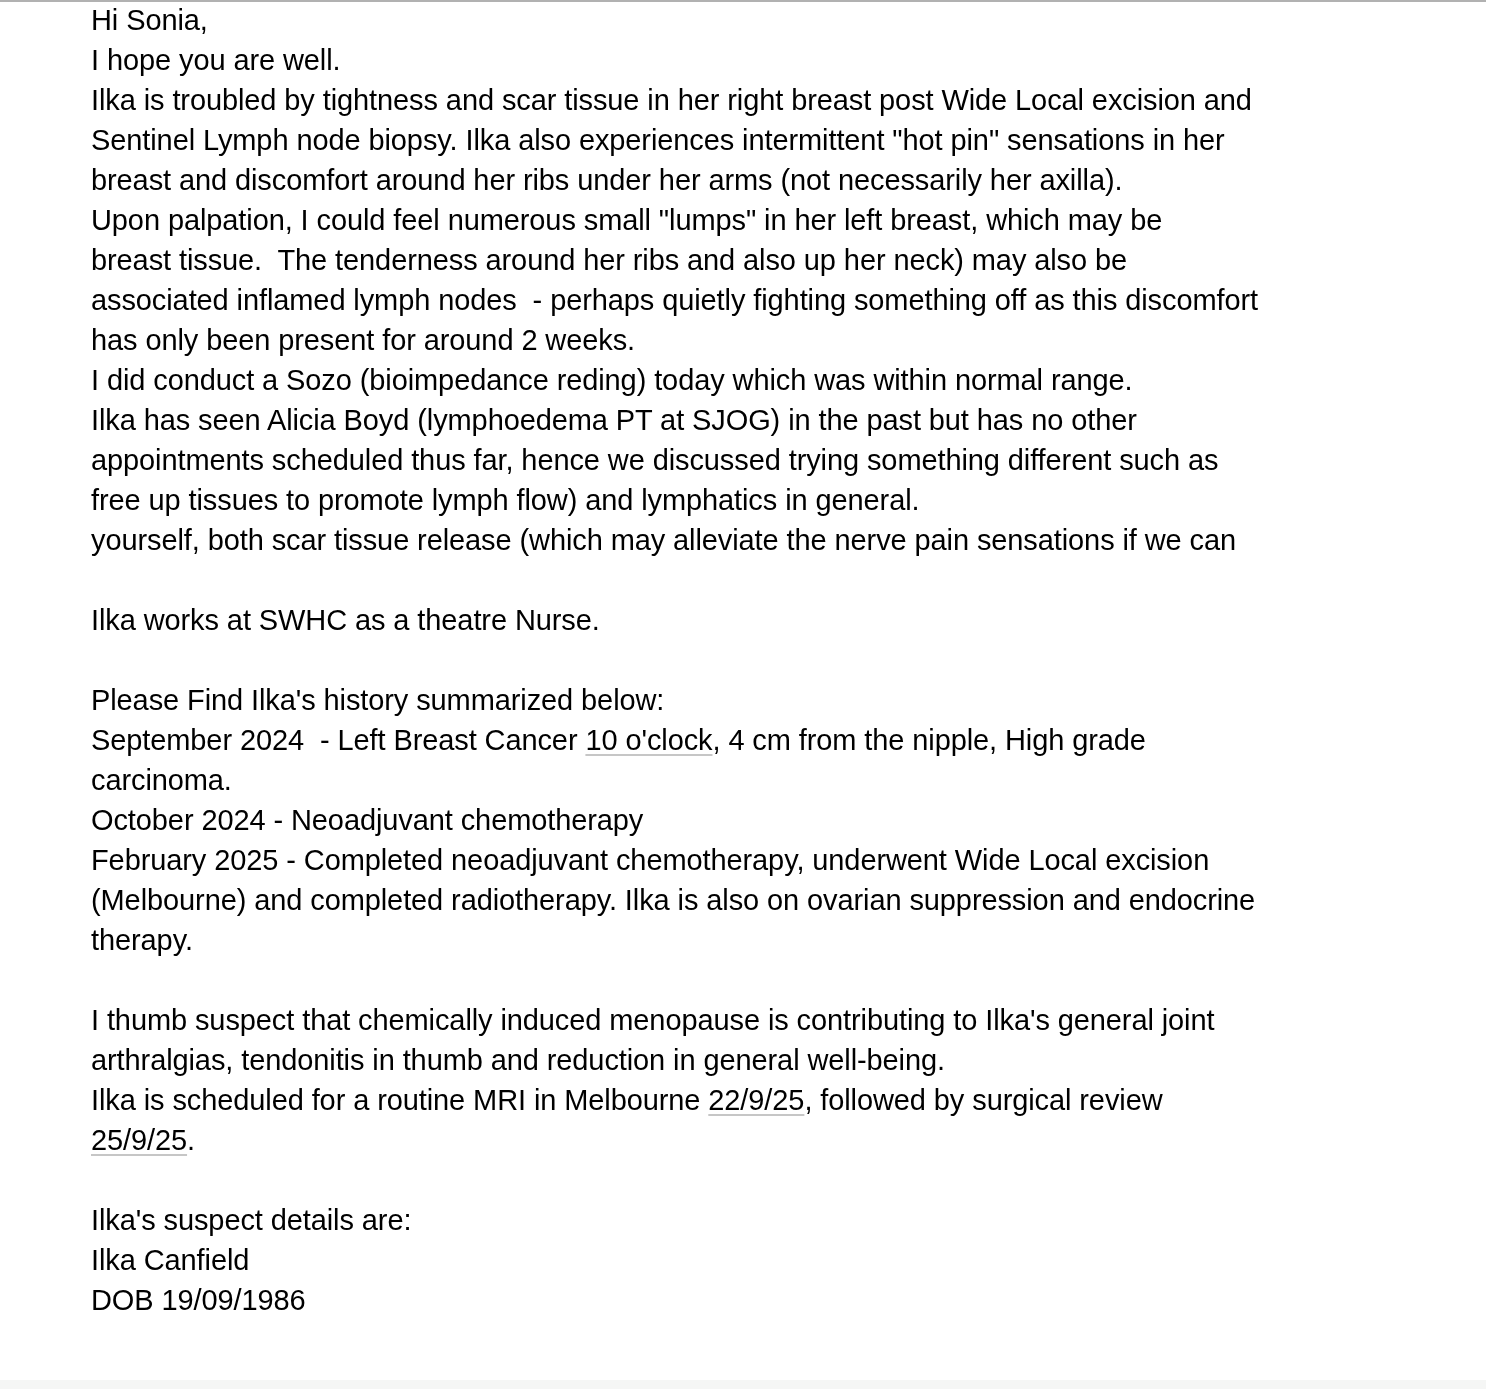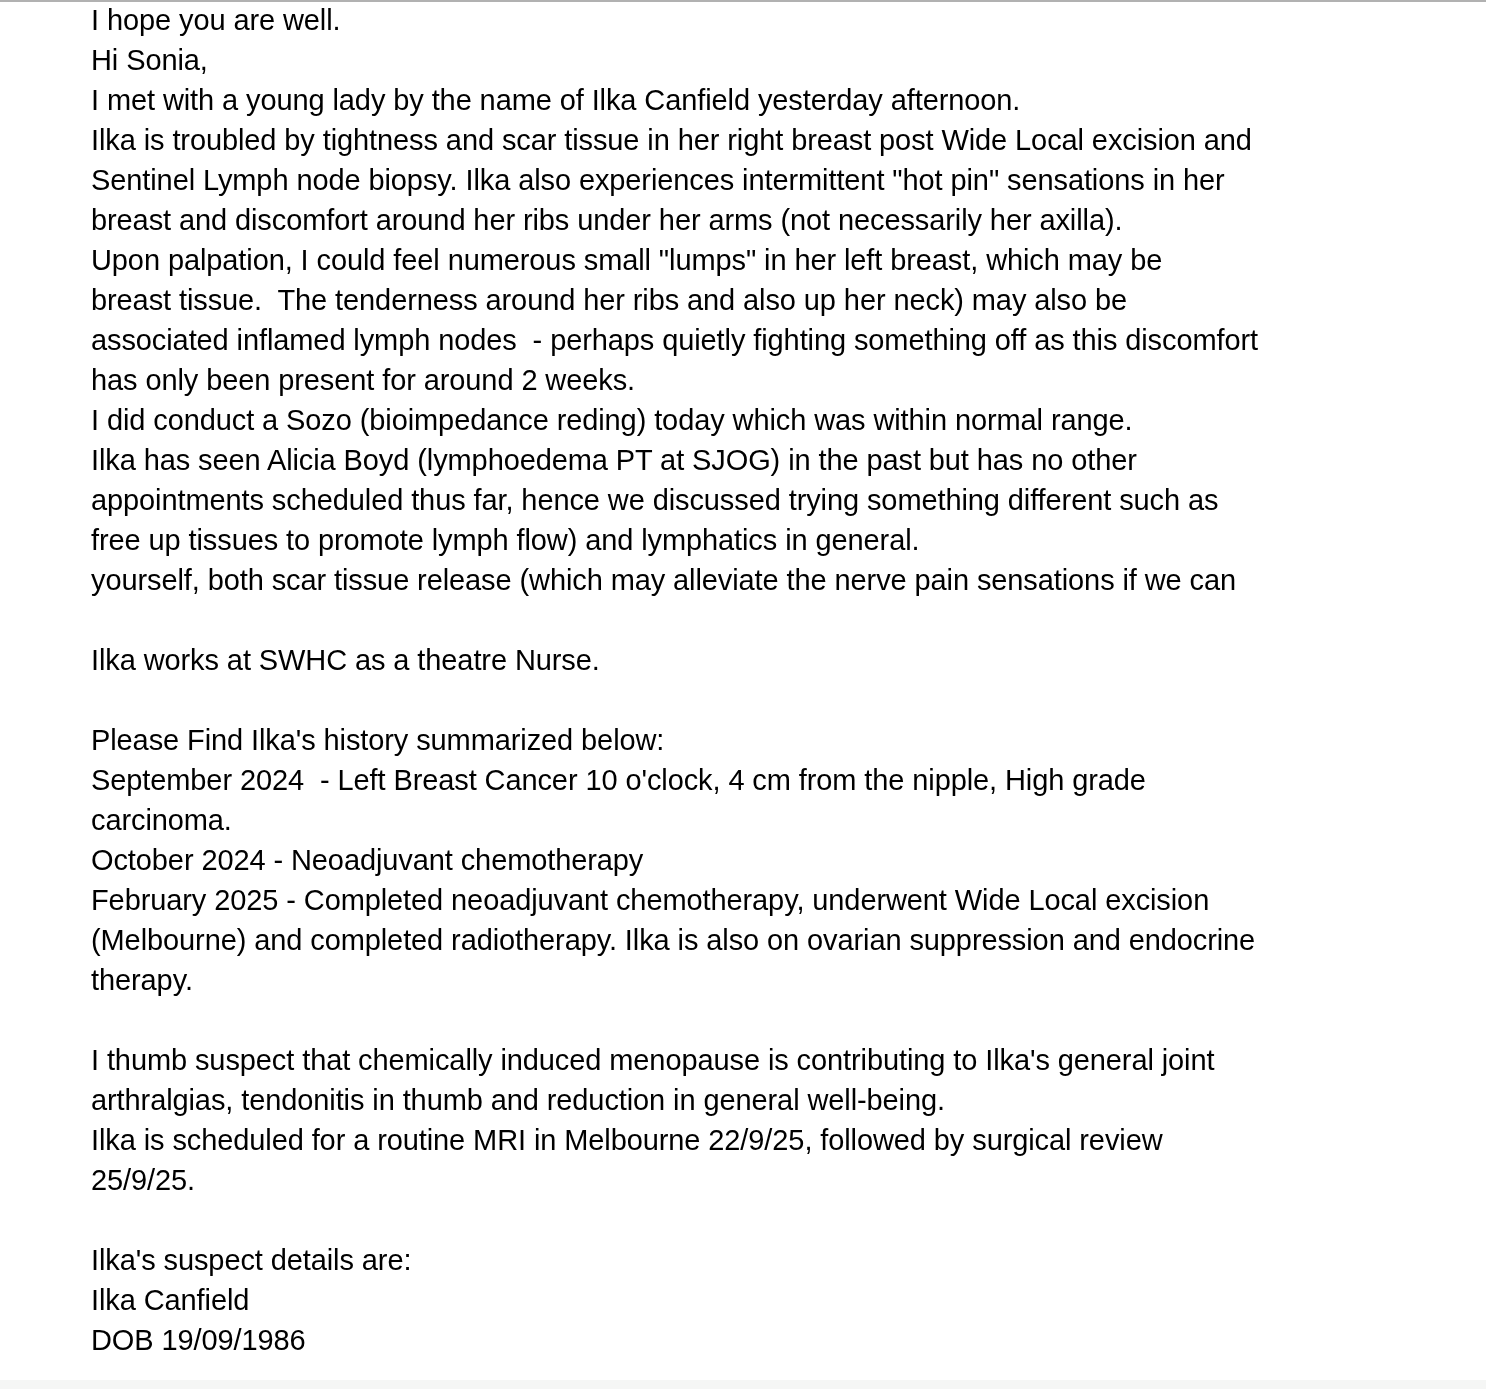--- a/index.html
+++ b/index.html
@@ -34,33 +34,33 @@
     font-size: 29px;
     line-height: 40px;
     color: #000000;
     letter-spacing: -0.1px;
   }
   .text-line {
     white-space: pre-wrap;
     height: 40px;
   }
   .date-link {
+    text-decoration: underline;
     text-decoration-thickness: 2px;
     text-underline-offset: 4px;
   }
 </style>
 </head>
 <body style="background: rgb(255, 255, 255);">
 
 <div class="top-border" style="background: rgb(177, 177, 177);"></div>
 
 <div class="email-body" id="body-lines" style="color: rgb(0, 0, 0);">
+    <div class="text-line"><span>Hi Sonia,</span></div>
     <div class="text-line"><span>I hope you are well.</span></div>
-    <div class="text-line"><span>Hi Sonia,</span></div>
-    <div class="text-line"><span>I met with a young lady by the name of Ilka Canfield yesterday afternoon.</span></div>
     <div class="text-line"><span>Ilka is troubled by tightness and scar tissue in her right breast post Wide Local excision and</span></div>
     <div class="text-line"><span>Sentinel Lymph node biopsy. Ilka also experiences intermittent "hot pin" sensations in her</span></div>
     <div class="text-line"><span>breast and discomfort around her ribs under her arms (not necessarily her axilla).</span></div>
     <div class="text-line"><span>Upon palpation, I could feel numerous small "lumps" in her left breast, which may be</span></div>
     <div class="text-line"><span>breast tissue.  The tenderness around her ribs and also up her neck) may also be</span></div>
     <div class="text-line"><span>associated inflamed lymph nodes  - perhaps quietly fighting something off as this discomfort</span></div>
     <div class="text-line"><span>has only been present for around 2 weeks.</span></div>
     <div class="text-line"><span>I did conduct a Sozo (bioimpedance reding) today which was within normal range.</span></div>
     <div class="text-line"><span>Ilka has seen Alicia Boyd (lymphoedema PT at SJOG) in the past but has no other</span></div>
     <div class="text-line"><span>appointments scheduled thus far, hence we discussed trying something different such as</span></div>

